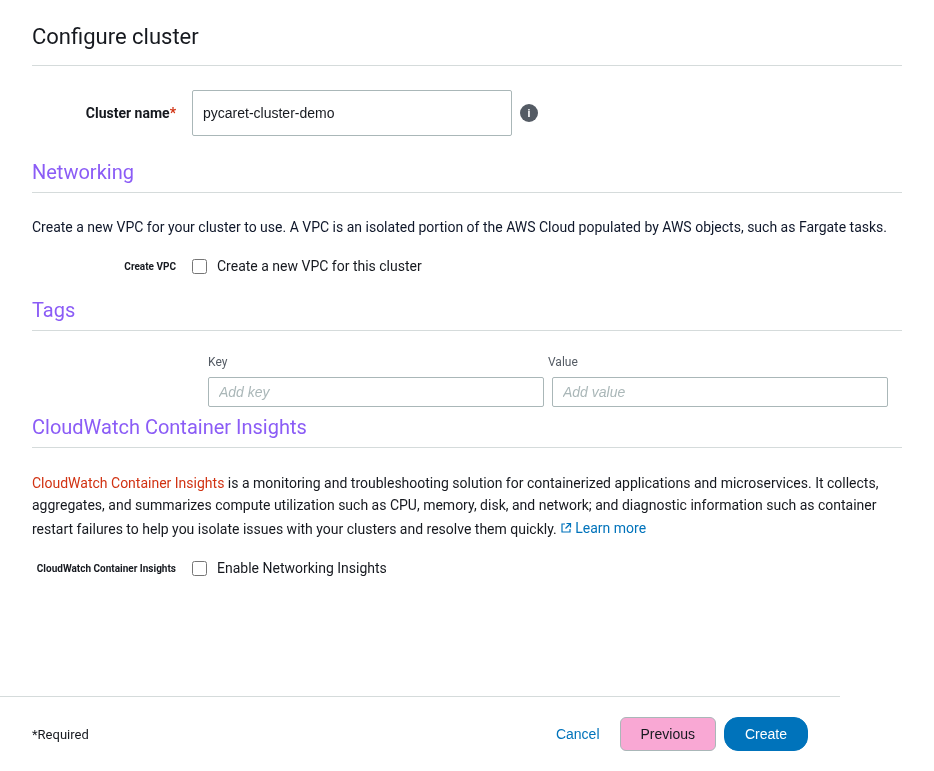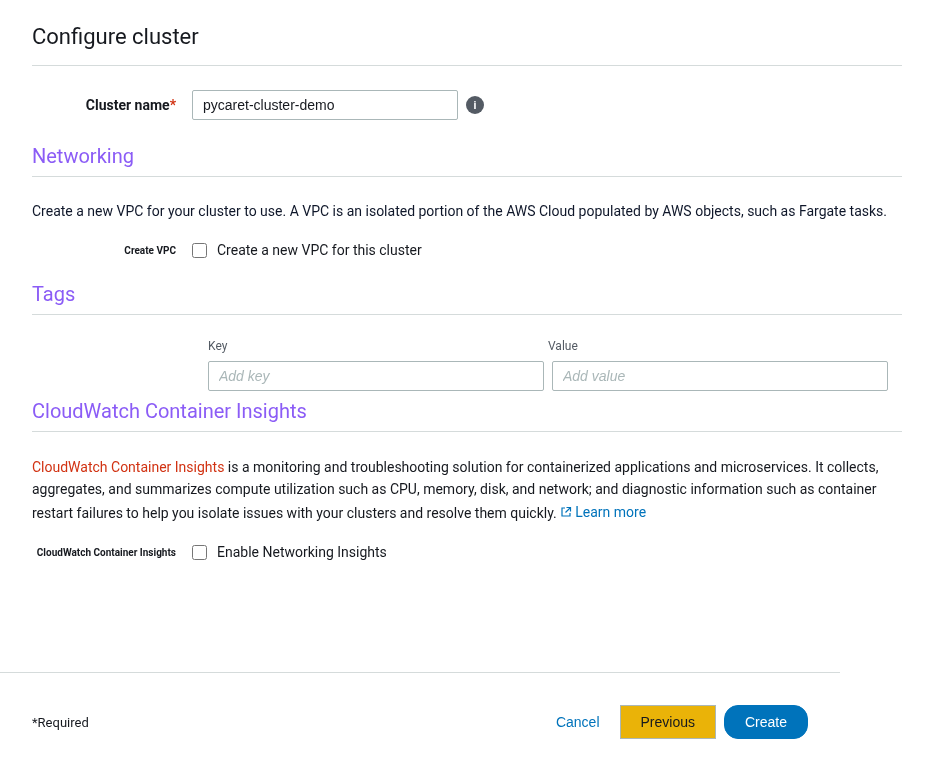--- a/index.html
+++ b/index.html
@@ -35,22 +35,22 @@
       font-weight: 700;
       min-width: 160px;
       text-align: right;
       padding-right: 16px;
       font-size: 14px;
     }
     .form-label .required-star {
       color: #d13212;
     }
     .text-input {
-      width: 266px;
-      padding: 6px 10px;
+      width: 320px;
+      padding: 14px 10px;
       border: 1px solid #aab7b8;
       border-radius: 2px;
       font-size: 14px;
       color: #16191f;
       background: #fff;
     }
     .info-icon {
       display: inline-flex;
       align-items: center;
       justify-content: center;
@@ -161,43 +161,43 @@
     .footer-bar {
       position: fixed;
       bottom: 0;
       left: 0;
       width: 840px;
       background: #fff;
       border-top: 1px solid #d5dbdb;
       display: flex;
       align-items: center;
       justify-content: space-between;
-      padding: 32px 32px;
+      padding: 20px 32px;
     }
     .required-note {
       font-size: 13px;
       color: #16191f;
     }
     .footer-buttons {
       display: flex;
       gap: 8px;
       align-items: center;
     }
     .btn-cancel {
       background: none;
       border: none;
       color: #0073bb;
       font-size: 14px;
       cursor: pointer;
       padding: 8px 12px;
     }
     .btn-previous {
-      background: #eab308;
+      background: #f9a8d4;
       border: 1px solid #aab7b8;
-      border-radius: 0;
+      border-radius: 6px;
       color: #16191f;
       font-size: 14px;
       font-weight: 400;
       cursor: pointer;
       padding: 8px 20px;
     }
     .btn-create {
       background: #0073bb;
       border: 1px solid #0073bb;
       border-radius: 14px;

